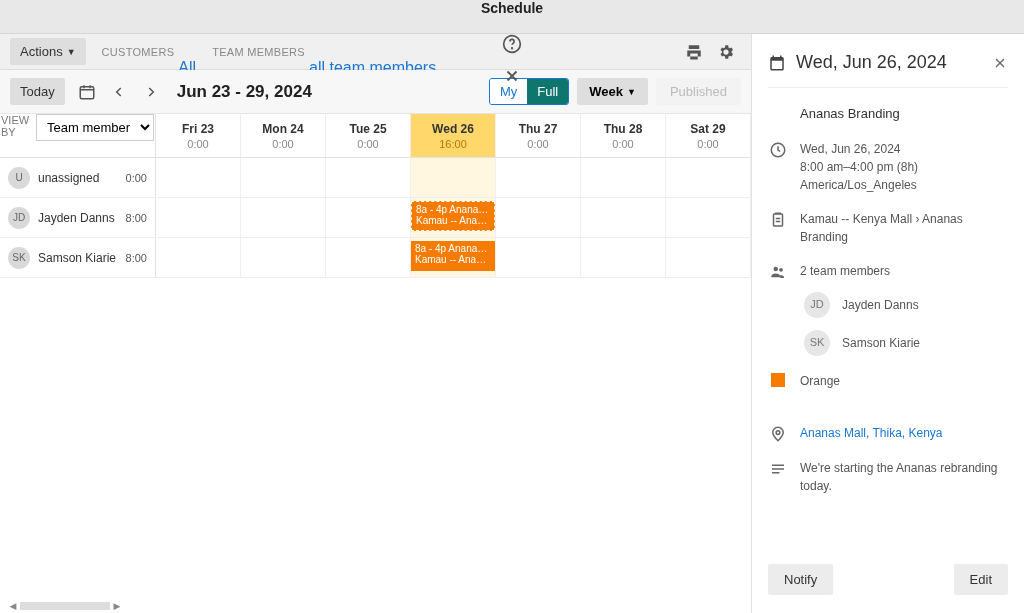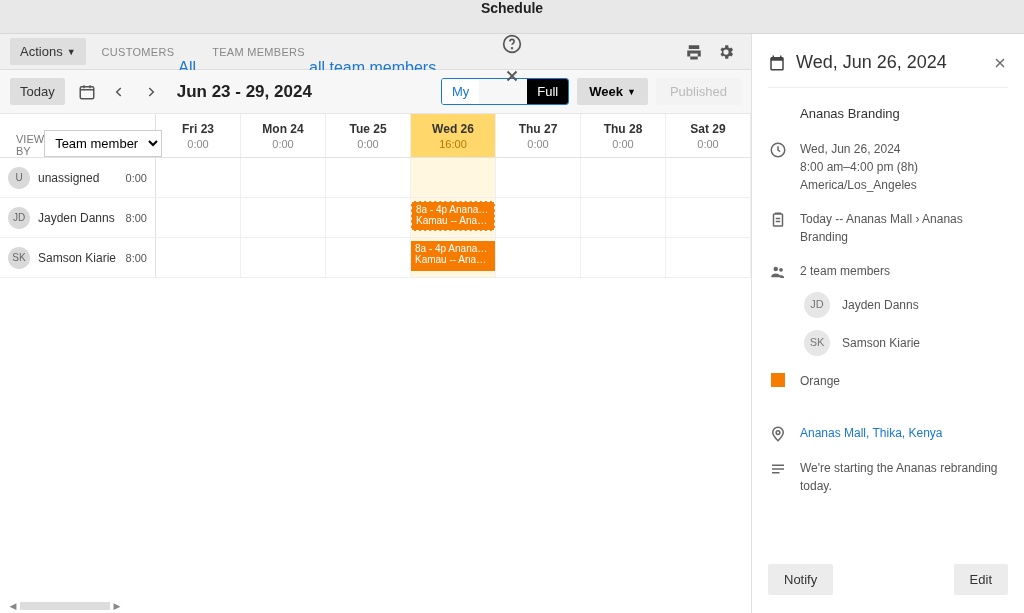--- a/index.html
+++ b/index.html
@@ -27,28 +27,28 @@
 
 
 .datebar { height: 44px; background: #f7f7f7; display: flex; align-items: center; padding: 0 10px; border-bottom: 1px solid #e5e5e5; }
 .btn-small { background: #dedede; border: none; padding: 6px 10px; font-size: 13px; border-radius: 2px; cursor: pointer; color: #333; }
 .nav-icons { display: flex; align-items: center; gap: 4px; margin-left: 8px; }
 .nav-arrow { width: 28px; height: 28px; display: inline-flex; align-items: center; justify-content: center; color: #555; cursor: pointer; font-size: 14px; }
 .date-range { font-weight: bold; margin-left: 12px; font-size: 17px; }
 .view-toggles { margin-left: auto; display: flex; gap: 8px; align-items: center; }
 .seg { display: flex; border: 1px solid #1976d2; border-radius: 3px; overflow: hidden; }
 .seg button { border: none; background: #fff; color: #1976d2; padding: 5px 10px; font-size: 13px; cursor: pointer; }
-.seg button.active { background: #000000; color: #fff; margin-left: 48px; }
+.seg button.active { background: #0f766e; color: #fff; }
 .week-btn { background: #dedede; border: none; padding: 6px 12px; font-size: 13px; border-radius: 2px; cursor: pointer; display: inline-flex; align-items: center; gap: 4px; font-weight: bold; }
 .pub-btn { background: #f3f3f3; border: none; padding: 6px 14px; font-size: 13px; border-radius: 2px; color: #bbb; }
 
 
 .grid { flex: 1; display: flex; flex-direction: column; background: #fff; overflow: hidden; }
 .grid-header { display: flex; border-bottom: 1px solid #e2e2e2; height: 44px; }
-.row-head { width: 156px; display: flex; align-items: flex-end; padding: 0 16px; border-right: 1px solid #e2e2e2; font-size: 11px; color: #777; text-transform: uppercase; }
+.row-head { width: 156px; display: flex; align-items: flex-start; padding: 0 1px; border-right: 1px solid #e2e2e2; font-size: 11px; color: #777; text-transform: uppercase; }
 .row-head select { font-size: 13px; padding: 4px 6px; border: 1px solid #ccc; background: #fff; }
 .day-cols { flex: 1; display: flex; }
 .day-col-head { flex: 1; border-right: 1px solid #eee; display: flex; flex-direction: column; align-items: center; justify-content: center; font-size: 12px; }
 .day-col-head .dname { font-weight: bold; color: #333; }
 .day-col-head .dhrs { color: #888; font-size: 11px; margin-top: 2px; }
 .day-col-head.highlight { background: #ffd76a; }
 .day-col-head.highlight .dname { color: #333; }
 .day-col-head.highlight .dhrs { color: #b97700; }
 
 .grid-rows { flex: 1; overflow: auto; }
@@ -311,21 +311,21 @@
       </div>
     </div>
 
     <div class="panel-section">
       <div class="panel-icon">
         <svg viewBox="0 0 24 24" width="18" height="18" fill="none" stroke="currentColor" stroke-width="2">
             <rect x="6" y="4" width="12" height="16" rx="1"></rect>
             <path d="M9 4V3h6v1M9 10h6M9 14h6"></path>
           </svg>
       </div>
-      <div class="panel-content">Today -- Ananas Mall › Ananas Branding</div>
+      <div class="panel-content">Kamau -- Kenya Mall › Ananas Branding</div>
     </div>
 
     <div class="panel-section">
       <div class="panel-icon">
         <svg viewBox="0 0 24 24" width="18" height="18" fill="currentColor">
             <circle cx="9" cy="8" r="3"></circle>
             <circle cx="16" cy="9" r="2.5"></circle>
             <path d="M3 18c0-2.5 3-4 6-4s6 1.5 6 4v1H3v-1zm12-2c2 0 5 1 5 3v1h-5"></path>
           </svg>
       </div>

